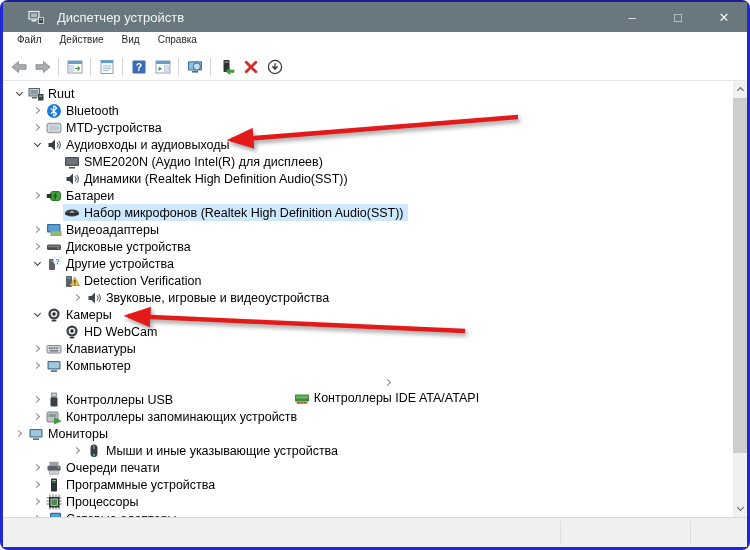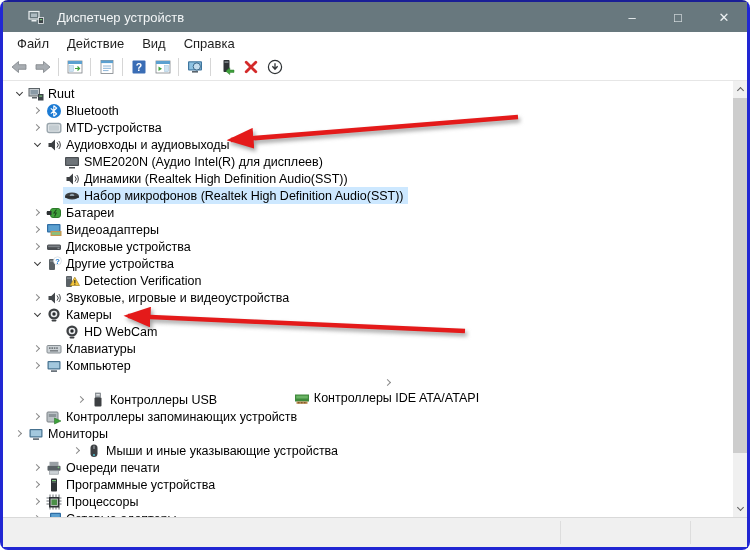--- a/index.html
+++ b/index.html
@@ -13,22 +13,22 @@
     border-left:3px solid var(--border);border-right:3px solid var(--border);
     border-bottom:3px solid var(--border);border-top:2px solid var(--bordertop);border-radius:8px;}
   
   .titlebar{flex:0 0 30px;background:var(--titlebar);display:flex;align-items:center;
     color:#f2f5f6;font-size:13px;}
   .app-icon{margin:0 13px 0 25px;width:16px;height:16px;}
   .win-controls{margin-left:auto;display:flex;height:100%;}
   .win-btn{width:46px;height:100%;display:flex;align-items:center;justify-content:center;
     color:#eef2f4;font-size:13px;}
   
-  .menubar{flex:0 0 22px;display:flex;align-items:center;background:#fff;
-    font-size:13px;color:#1f1f1f;padding-left:5px;}
+  .menubar{flex:0 0 22px;display:flex;align-items:flex-start;background:#fff;
+    font-size:10px;color:#1f1f1f;padding-left:5px;}
   .menu-item{padding:2px 9px;}
   
   .toolbar{flex:0 0 27px;display:flex;align-items:center;background:#fff;
     border-bottom:1px solid #e6e6e6;padding-left:4px;gap:1px;}
   .tb-btn{width:23px;height:22px;display:flex;align-items:center;justify-content:center;}
   .tb-sep{width:1px;height:18px;background:#d6d6d6;margin:0 3px;flex:0 0 1px;}
   
   .tree{flex:1 1 auto;position:relative;overflow:hidden;background:#fff;padding-top:4px;}
   .row{height:17px;display:flex;align-items:center;font-size:12.5px;color:#000000;
     white-space:nowrap;}
@@ -260,50 +260,50 @@
           <div class="content">
             <span class="icon16">
               <svg viewBox="0 0 16 16" xmlns="http://www.w3.org/2000/svg">
                 <path d="M2.5 6 h2.8 l3.7 -3.4 v10.8 L5.3 10 H2.5 z" fill="#3d4043"></path>
                 <path d="M11 5.4 a3.6 3.6 0 0 1 0 5.2 M12.8 4 a6 6 0 0 1 0 8" stroke="#3d4043" stroke-width="1" fill="none"></path>
               </svg>
             </span>
             <span class="lbl">Динамики (Realtek High Definition Audio(SST))</span>
           </div>
         </div>
-        <div class="row leaf" style="padding-left: 44px;">
-          <div class="chev"></div>
-          <div class="content selected">
-            <span class="icon16">
-              <svg viewBox="0 0 16 16" xmlns="http://www.w3.org/2000/svg">
-                <ellipse cx="8" cy="8" rx="7" ry="3.6" fill="#3d4043"></ellipse>
-                <ellipse cx="8" cy="7.6" rx="2.2" ry="1.8" fill="#90a0ab"></ellipse>
-                <rect x="1" y="8" width="14" height="2" rx="1" fill="#2e3133"></rect>
-              </svg>
-            </span>
-            <span class="lbl">Набор микрофонов (Realtek High Definition Audio(SST))</span>
-          </div>
-        </div>
         <div class="row collapsed" style="padding-left: 26px;">
           <div class="chev">
             <div class="chev-mark"></div>
           </div>
           <div class="content">
             <span class="icon16">
               <svg viewBox="0 0 16 16" xmlns="http://www.w3.org/2000/svg">
                 <rect x="4.5" y="3.5" width="10" height="9" rx="2.5" fill="#3fa23c" stroke="#2c7a2a"></rect>
                 <rect x="1" y="6" width="4.5" height="4" fill="#2f3335"></rect>
                 <rect x="0.5" y="6.8" width="1.5" height="0.9" fill="#2f3335"></rect>
                 <rect x="0.5" y="8.3" width="1.5" height="0.9" fill="#2f3335"></rect>
                 <path d="M10.5 4.5 l-2.5 3.5 h2.2 l-1.6 3.5" stroke="#1d4d1c" stroke-width="1.1" fill="none"></path>
               </svg>
             </span>
             <span class="lbl">Батареи</span>
           </div>
         </div>
+        <div class="row leaf" style="padding-left: 44px;">
+          <div class="chev"></div>
+          <div class="content selected">
+            <span class="icon16">
+              <svg viewBox="0 0 16 16" xmlns="http://www.w3.org/2000/svg">
+                <ellipse cx="8" cy="8" rx="7" ry="3.6" fill="#3d4043"></ellipse>
+                <ellipse cx="8" cy="7.6" rx="2.2" ry="1.8" fill="#90a0ab"></ellipse>
+                <rect x="1" y="8" width="14" height="2" rx="1" fill="#2e3133"></rect>
+              </svg>
+            </span>
+            <span class="lbl">Набор микрофонов (Realtek High Definition Audio(SST))</span>
+          </div>
+        </div>
         <div class="row collapsed" style="padding-left: 26px;">
           <div class="chev">
             <div class="chev-mark"></div>
           </div>
           <div class="content">
             <span class="icon16">
               <svg viewBox="0 0 16 16" xmlns="http://www.w3.org/2000/svg">
                 <rect x="1" y="2" width="13.5" height="8.5" rx="1" fill="#2e6da4"></rect>
                 <rect x="2.2" y="3.2" width="11.1" height="6.1" fill="#5ba0d0"></rect>
                 <rect x="4.5" y="9" width="11" height="5" fill="#c8964f"></rect>
@@ -352,21 +352,21 @@
                 <rect x="2" y="3" width="6" height="11" rx="1" fill="#5a6166"></rect>
                 <rect x="3" y="4.5" width="4" height="1.2" fill="#8d969c"></rect>
                 <path d="M10.8 4.2 l4.7 8.3 h-9.4 z" fill="#f6c73c" stroke="#a5831e" stroke-width="0.7"></path>
                 <rect x="10.3" y="7" width="1.1" height="3" fill="#222222"></rect>
                 <rect x="10.3" y="10.6" width="1.1" height="1.1" fill="#222222"></rect>
               </svg>
             </span>
             <span class="lbl">Detection Verification</span>
           </div>
         </div>
-        <div class="row collapsed" style="padding-left: 26px;">
+        <div class="row collapsed" style="padding-left: 26px; margin-left: 40px;">
           <div class="chev">
             <div class="chev-mark"></div>
           </div>
           <div class="content">
             <span class="icon16">
               <svg viewBox="0 0 16 16" xmlns="http://www.w3.org/2000/svg">
                 <path d="M2.5 6 h2.8 l3.7 -3.4 v10.8 L5.3 10 H2.5 z" fill="#44484c"></path>
                 <path d="M11 5.4 a3.6 3.6 0 0 1 0 5.2 M12.8 4 a6 6 0 0 1 0 8" stroke="#44484c" stroke-width="1" fill="none"></path>
               </svg>
             </span>
@@ -449,21 +449,21 @@
                 <rect x="2.2" y="5.7" width="11.6" height="2.8" fill="#6ab365"></rect>
                 <rect x="2.5" y="11.5" width="11" height="2.3" fill="#b5854a"></rect>
                 <rect x="4" y="12" width="1.5" height="1.3" fill="#7d5a2e"></rect>
                 <rect x="7" y="12" width="1.5" height="1.3" fill="#7d5a2e"></rect>
                 <rect x="10" y="12" width="1.5" height="1.3" fill="#7d5a2e"></rect>
               </svg>
             </span>
             <span class="lbl">Контроллеры IDE ATA/ATAPI</span>
           </div>
         </div>
-        <div class="row collapsed" style="padding-left: 26px; margin-left: 44px;">
+        <div class="row collapsed" style="padding-left: 26px;">
           <div class="chev">
             <div class="chev-mark"></div>
           </div>
           <div class="content">
             <span class="icon16">
               <svg viewBox="0 0 16 16" xmlns="http://www.w3.org/2000/svg">
                 <rect x="5.5" y="1" width="5" height="4.5" fill="#9aa0a5" stroke="#6a7176" stroke-width="0.6"></rect>
                 <rect x="6.5" y="2" width="1.2" height="1.5" fill="#ffffff"></rect>
                 <rect x="8.3" y="2" width="1.2" height="1.5" fill="#ffffff"></rect>
                 <rect x="4.5" y="5.5" width="7" height="9" rx="1" fill="#3d4043"></rect>

